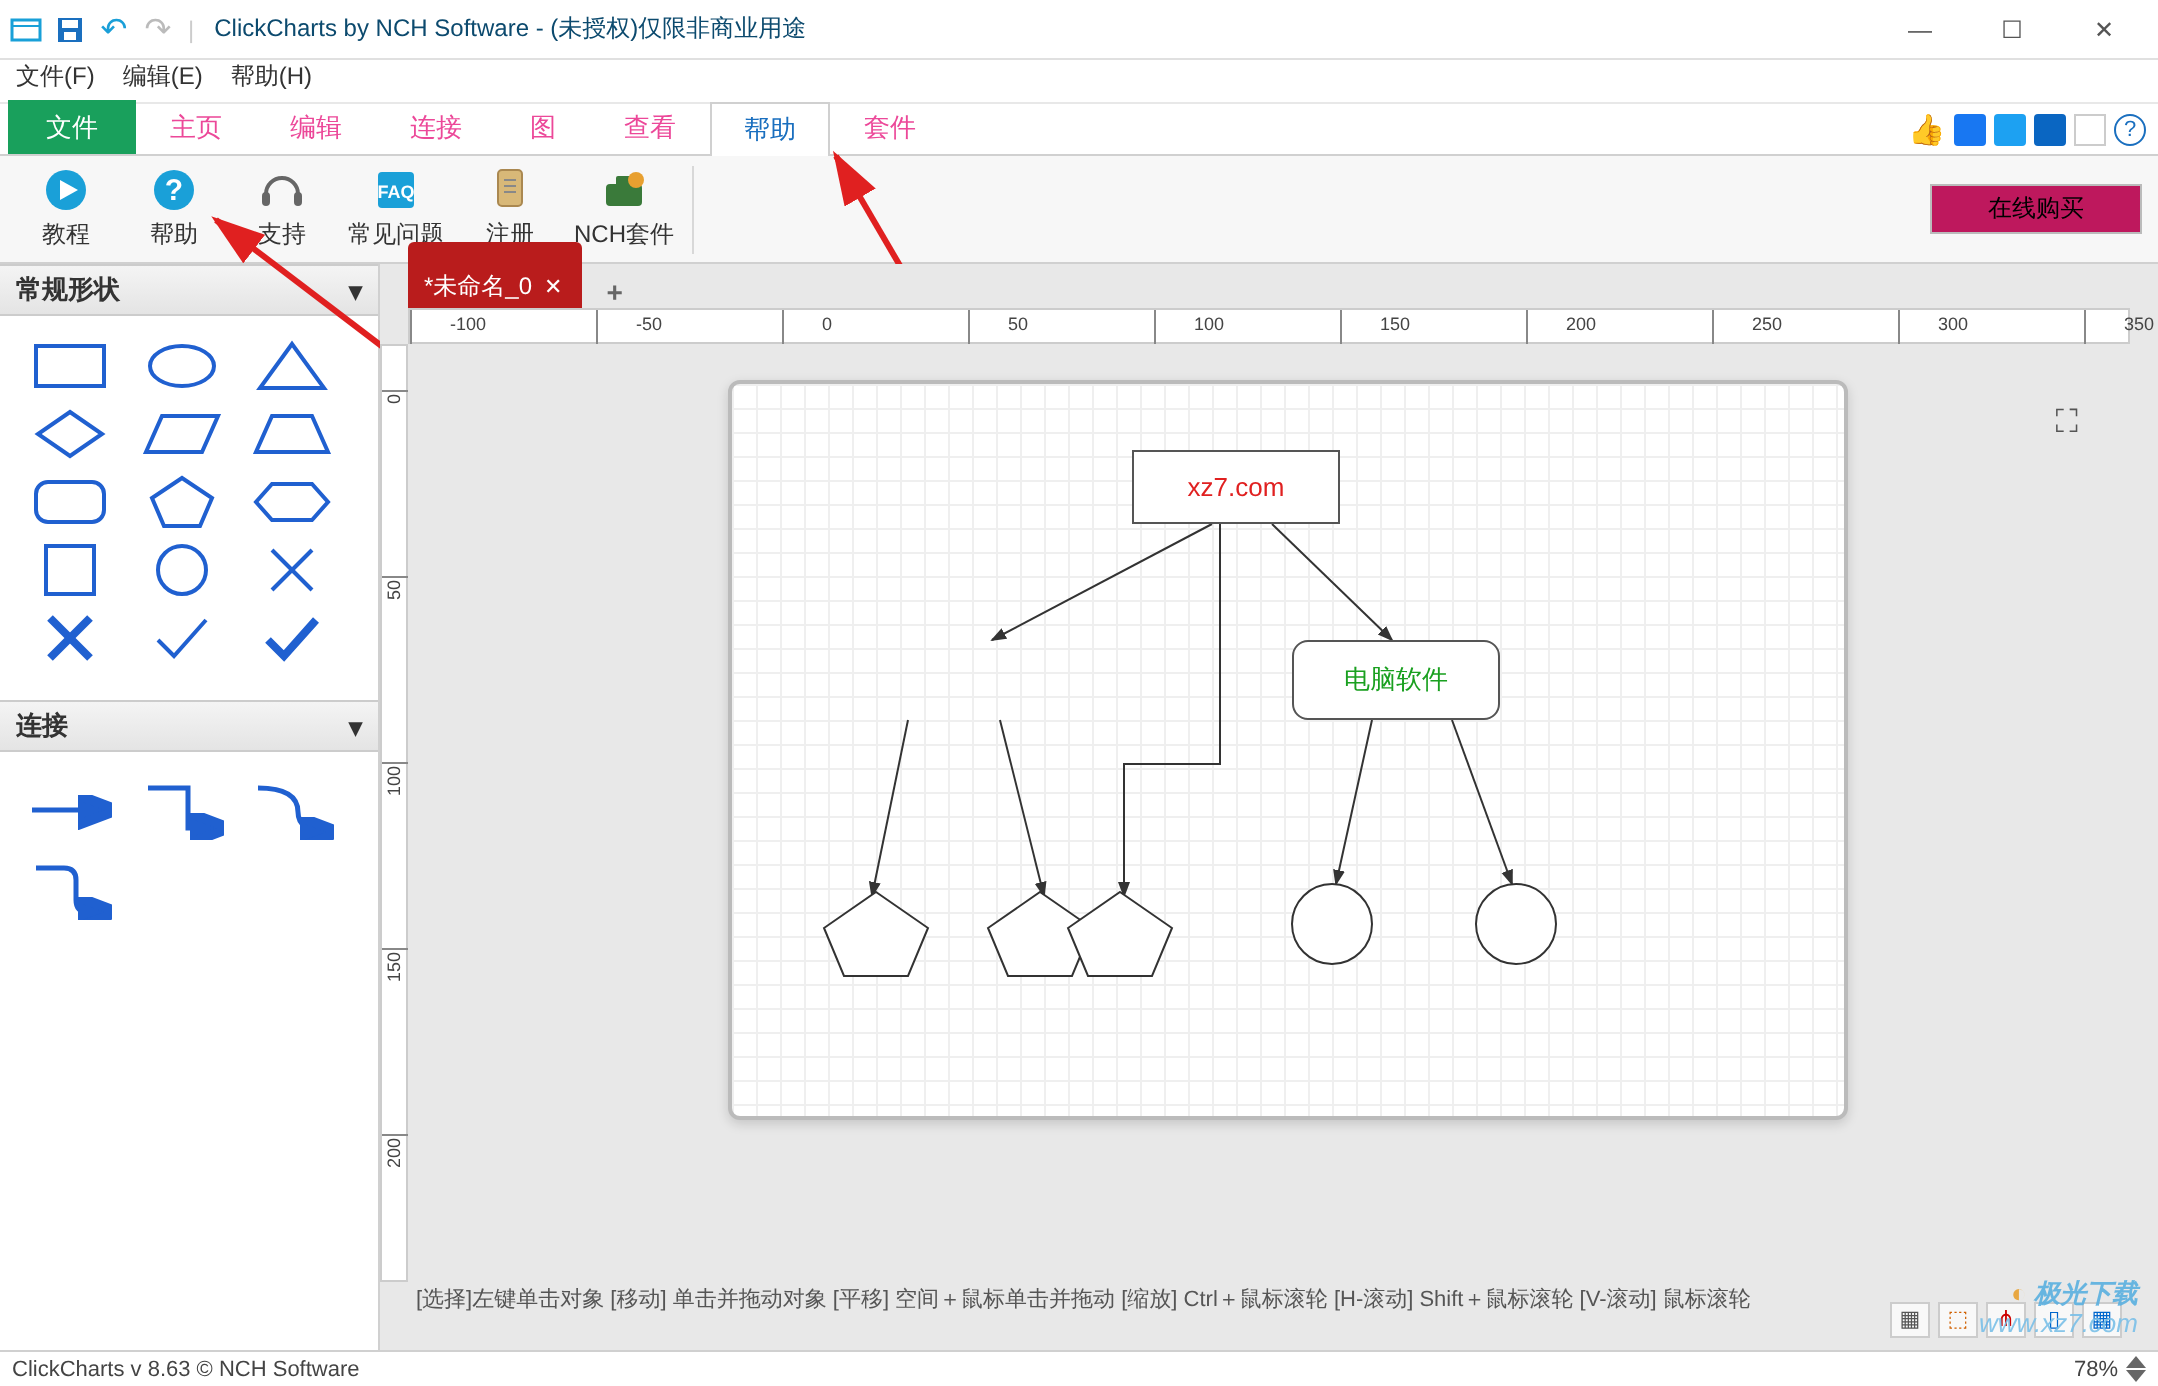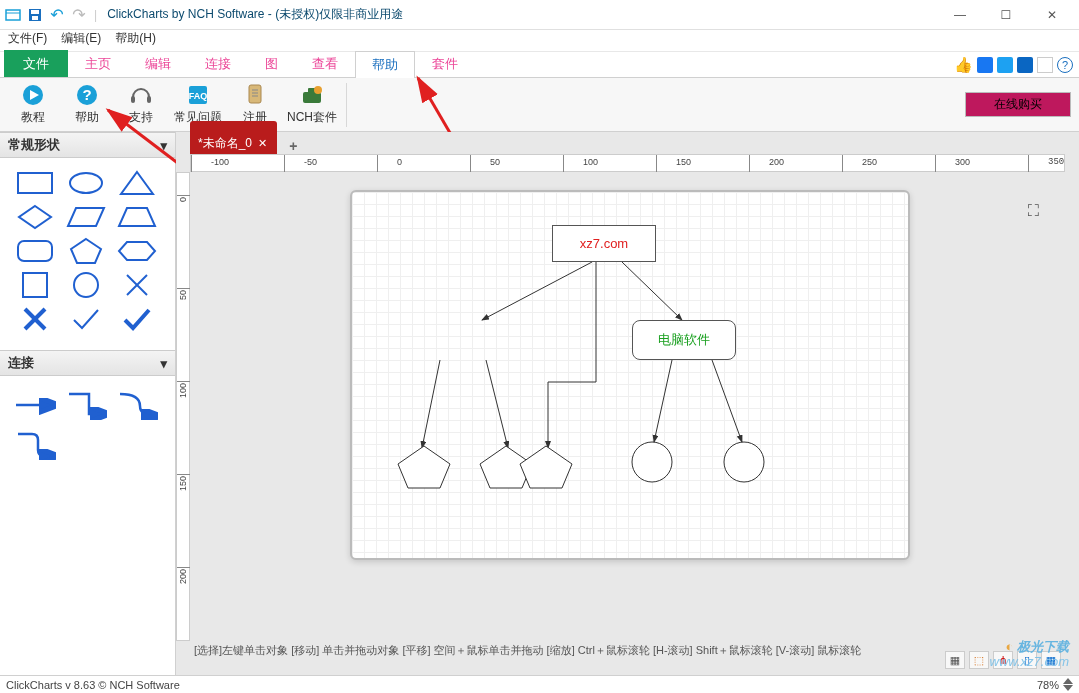--- a/index.html
+++ b/index.html
@@ -30,21 +30,21 @@
 
 
 .ribbon { height: 54px; background:#f7f7f7; border-bottom:1px solid #d0d0d0; display:flex; align-items:center; padding:2px 6px; position:relative;}
 .rbtn { display:flex; flex-direction:column; align-items:center; justify-content:center; width:54px; height:48px; font-size:12px; color:#333; gap:2px; cursor:default;}
 .rbtn .ric { width:24px; height:24px; display:flex;align-items:center;justify-content:center; }
 .rsep { width:1px; height:44px; background:#d8d8d8; margin:0 4px;}
 .buybtn { position:absolute; right:8px; top:14px; padding:3px 28px; border:1px solid #bbb; background:#be185d; font-size:12px;margin-left:16px;}
 
 
 .main { display:flex; height: calc(693px - 30px - 22px - 26px - 54px - 18px); }
-.sidebar { width: 176px; border-right:1px solid #d0d0d0; background:#fff; overflow:hidden;}
+.sidebar { width: 190px; border-right:1px solid #d0d0d0; background:#fff; overflow:hidden;}
 .shdr { background: linear-gradient(#f4f4f4,#e4e4e4); border-top:1px solid #ccc; border-bottom:1px solid #ccc; padding:3px 8px; font-size:13px; font-weight:bold; color:#333; display:flex; justify-content:space-between; align-items:center;}
 .sgrid { display:grid; grid-template-columns: repeat(3, 1fr); gap:4px 6px; padding:10px 14px 16px 14px;}
 .shape { width:42px; height:30px; display:flex; align-items:center; justify-content:center;}
 .shape svg { stroke:#2060d0; stroke-width:2; fill:none; }
 .conn-grid { display:grid; grid-template-columns: repeat(3,1fr); gap:10px 6px; padding:14px 14px;}
 
 
 .canvas-wrap { flex:1; display:flex; flex-direction:column; background:#e8e8e8; position:relative;}
 .tabstrip { height:22px; background:#e8e8e8; display:flex; align-items:flex-end; padding-left:14px; position:relative;}
 .doctab { background:#b91c1c; color:#fff; font-size:12px; padding:14px 10px 2px 8px; border-top-left-radius:3px; border-top-right-radius:3px; display:flex; align-items:center; gap:6px;}
@@ -349,21 +349,21 @@
           <div class="tlabel" style="left: 374px;">100</div>
           <div class="tick" style="left: 372px;"></div>
           <div class="tlabel" style="left: 467px;">150</div>
           <div class="tick" style="left: 465px;"></div>
           <div class="tlabel" style="left: 560px;">200</div>
           <div class="tick" style="left: 558px;"></div>
           <div class="tlabel" style="left: 653px;">250</div>
           <div class="tick" style="left: 651px;"></div>
           <div class="tlabel" style="left: 746px;">300</div>
           <div class="tick" style="left: 744px;"></div>
-          <div class="tlabel" style="left: 839px; font-family: Liberation Mono, monospace;">350</div>
+          <div class="tlabel" style="left: 839px;">350</div>
           <div class="tick" style="left: 837px;"></div>
         </div>
       <div class="vruler" id="vruler">
           <div class="tlabel" style="top: 24px;">0</div>
           <div class="tick" style="top: 22px;"></div>
           <div class="tlabel" style="top: 117px;">50</div>
           <div class="tick" style="top: 115px;"></div>
           <div class="tlabel" style="top: 210px;">100</div>
           <div class="tick" style="top: 208px;"></div>
           <div class="tlabel" style="top: 303px;">150</div>

